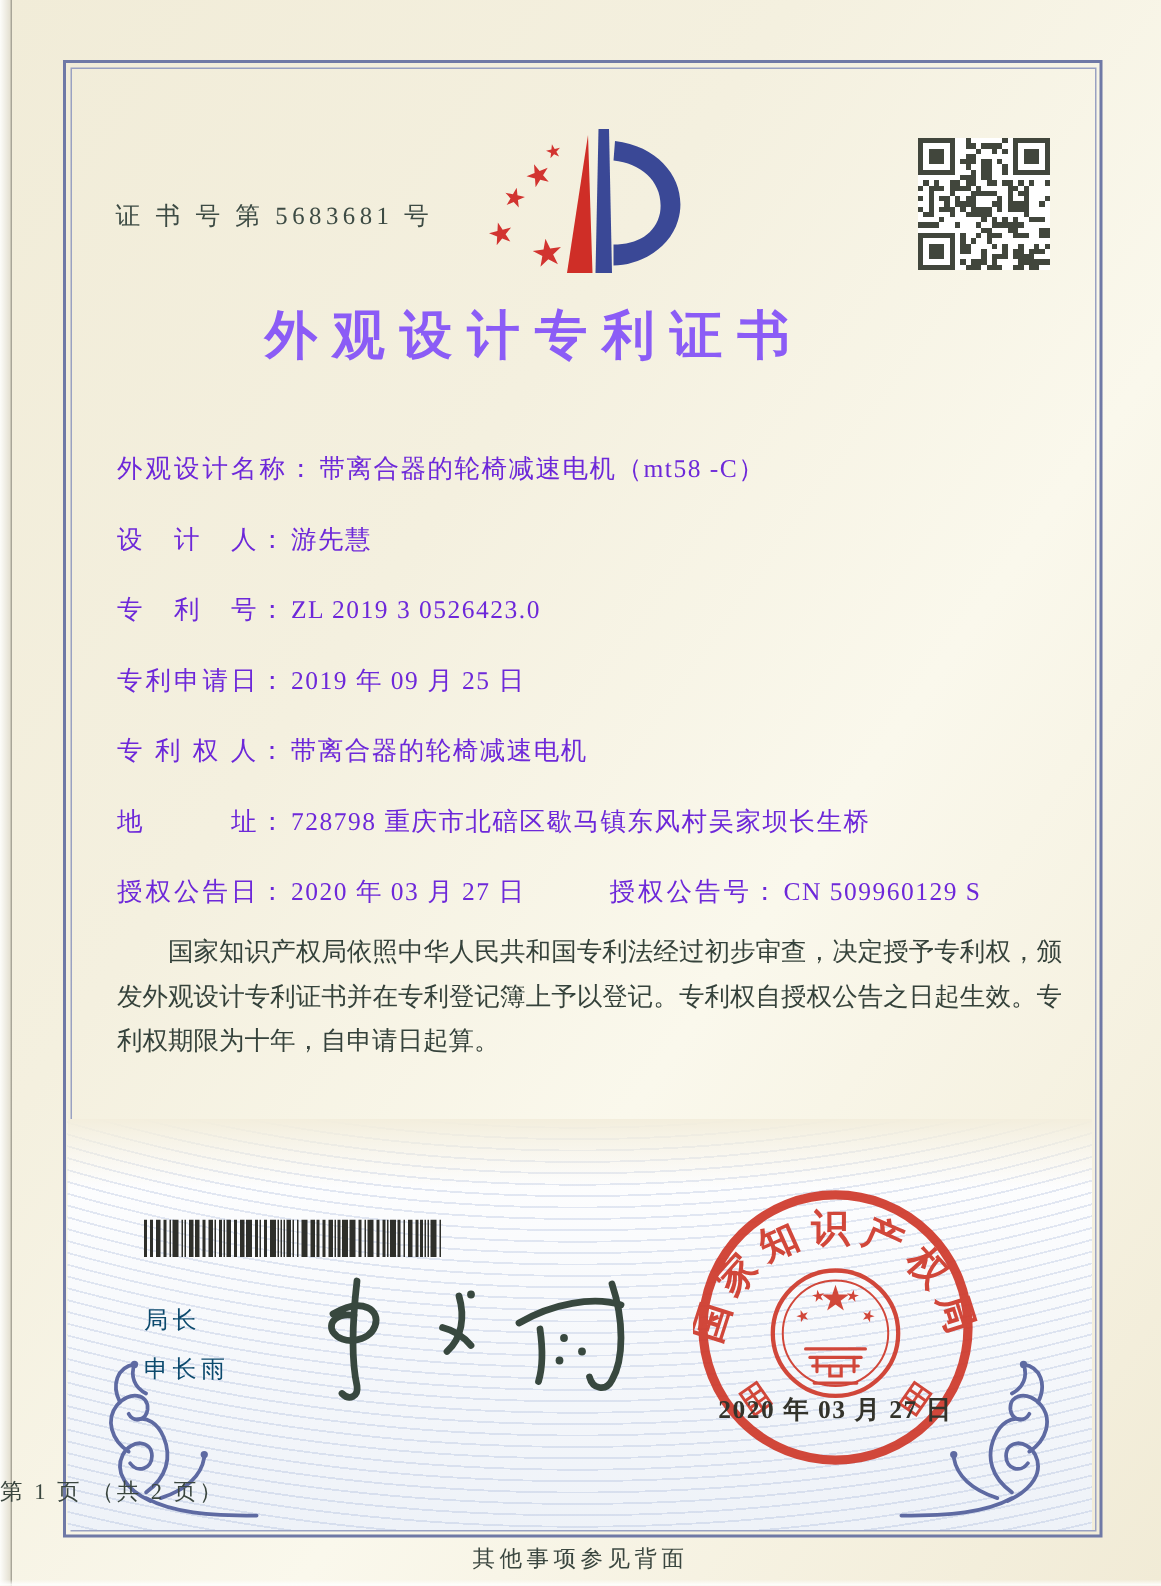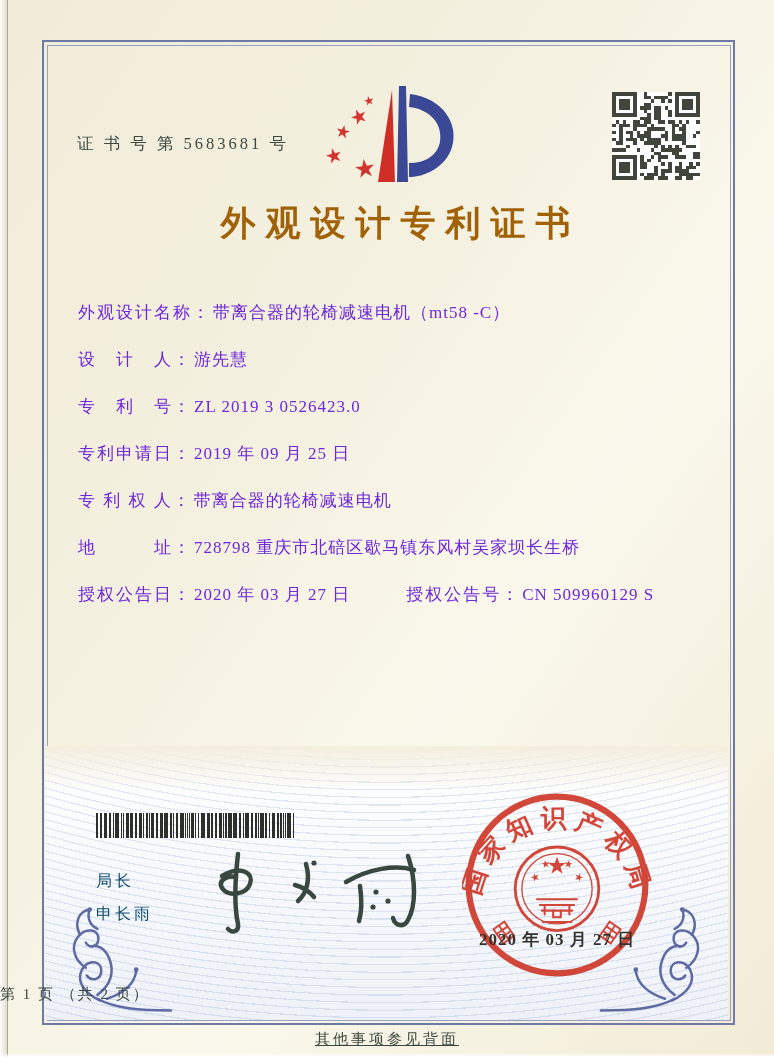--- a/index.html
+++ b/index.html
@@ -22,35 +22,35 @@
     background:
       repeating-radial-gradient(1600px 1600px at 340px -1150px, rgba(120,144,196,0.20) 0 1.2px, rgba(0,0,0,0) 1.2px 7.6px),
       linear-gradient(#ffffff,#eef2f8);
   }
   .panel::before{content:"";position:absolute;left:0;right:0;top:0;height:46px;
     background:linear-gradient(#f3eedd,rgba(243,238,221,0));}
   .cert-no{left:77px;top:96px;font-size:16.5px;letter-spacing:3px;color:#3d4b44;margin-top:37px;}
   .logo{left:313px;top:64px;}
   .qr{left:612px;top:92px;}
   .title{left:0;top:200px;width:713px;text-align:center;font-size:35px;font-weight:bold;
-    letter-spacing:10px;color:#a16207;margin-left:44px;}
+    letter-spacing:10px;color:#8b5cf6;}
   .frow{position:absolute;left:78px;width:640px;font-size:17px;white-space:nowrap;color:#6d28d9;}
   .frow .lbl{letter-spacing:2px;}
   .frow .val{letter-spacing:1px;margin-left:2px;}
   .frow .pair2{margin-left:56px;}
   .r0{top:301px;} .r1{top:348px;} .r2{top:395px;} .r3{top:442px;} .r4{top:489px;} .r5{top:536px;} .r6{top:583px;}
   .paras{left:78px;top:620px;width:630px;font-size:17px;line-height:29.5px;text-align:justify;color:#35423b;}
   .paras p{margin:0;text-indent:2em;}
   .barcode{left:96px;top:813px;}
   .officer{left:96px;top:864px;font-size:16px;letter-spacing:3px;line-height:33px;color:#0c4a6e;}
   .signature{left:208px;top:840px;}
   .seal{left:462px;top:790px;opacity:.93;}
   .seal-date{left:462px;top:928px;width:190px;text-align:center;font-size:17px;letter-spacing:1px;color:#33332b;font-weight:bold;}
   .page-ind{left:0;top:985px;width:774px;text-align:left;font-size:15px;letter-spacing:2px;color:#3a463f;}
-  .back-note{left:0;top:1030px;width:774px;text-align:center;font-size:15px;letter-spacing:3px;color:#3a463f;text-decoration:underline;}
+  .back-note{left:0;top:1030px;width:774px;text-align:center;font-size:15px;letter-spacing:3px;color:#3a463f;}
   .flourish{pointer-events:none;}
   .fl-left{left:47px;top:901px;}
   .fl-right{left:599px;top:901px;transform:scaleX(-1);}
 </style>
 </head>
 <body>
 
 <div class="abs edge-left"></div>
 
 <div class="abs frame">
@@ -333,20 +333,21 @@
   <span class="lbl">专 利 权 人：</span><span class="val">带离合器的轮椅减速电机</span>
 </div>
 <div class="frow r5">
   <span class="lbl">地　　　址：</span><span class="val">728798 重庆市北碚区歇马镇东风村吴家坝长生桥</span>
 </div>
 <div class="frow r6">
   <span class="lbl">授权公告日：</span><span class="val">2020 年 03 月 27 日</span><span class="pair2"><span class="lbl">授权公告号：</span><span class="val">CN 509960129 S</span></span>
 </div>
 
 <div class="abs paras">
+  <p>国家知识产权局依照中华人民共和国专利法经过初步审查，决定授予专利权，颁发外观设计专利证书并在专利登记簿上予以登记。专利权自授权公告之日起生效。专利权期限为十年，自申请日起算。</p>
 </div>
 
 <svg class="abs barcode" width="200" height="25" viewBox="0 0 200 25">
   <g id="barcode-bars" fill="#2e2f2a">
       <rect x="0" y="0" width="2" height="25"></rect>
       <rect x="4" y="0" width="2" height="25"></rect>
       <rect x="8" y="0" width="3" height="25"></rect>
       <rect x="13" y="0" width="2" height="25"></rect>
       <rect x="17" y="0" width="1" height="25"></rect>
       <rect x="19" y="0" width="4" height="25"></rect>

